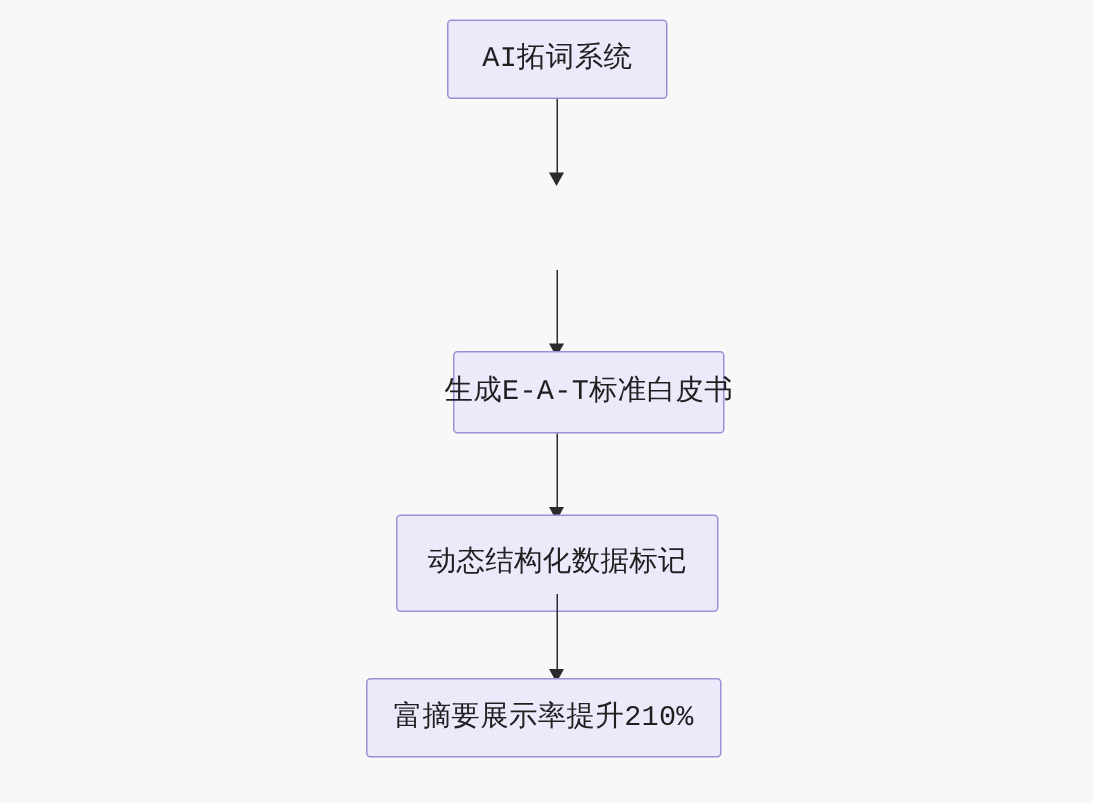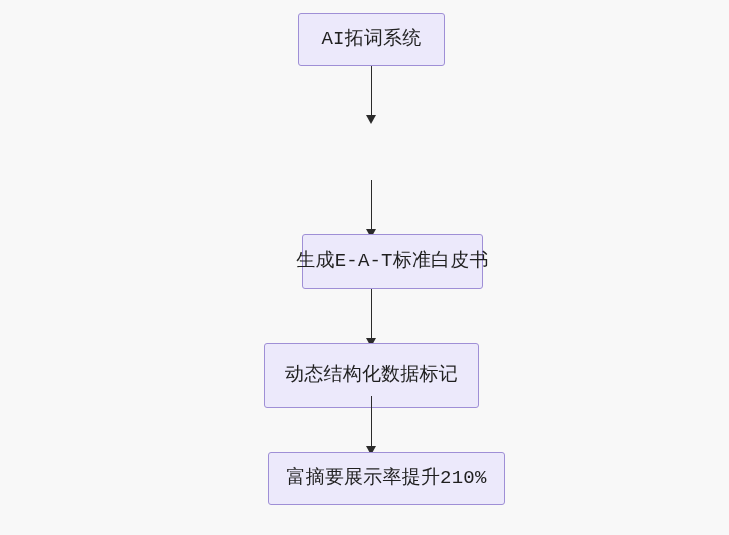--- a/index.html
+++ b/index.html
@@ -71,17 +71,17 @@
   <div class="edge" style="left:371px; top:289px; height:52px;"></div>
   <div class="arrowhead" style="left:366px; top:338px;"></div>
 
   <div class="node" style="left:264px; top:343px; width:215px; height:65px;">
     <span>动态结构化数据标记</span>
   </div>
 
   <div class="edge" style="left:371px; top:396px; height:52px;"></div>
   <div class="arrowhead" style="left:366px; top:446px;"></div>
 
-  <div class="node" style="left:268px; top:452px; width:237px; height:53px;">
+  <div class="node" style="left:244px; top:452px; width:237px; height:53px;">
     <span>富摘要展示率提升210%</span>
   </div>
 
 </div>
 
 </body></html>

